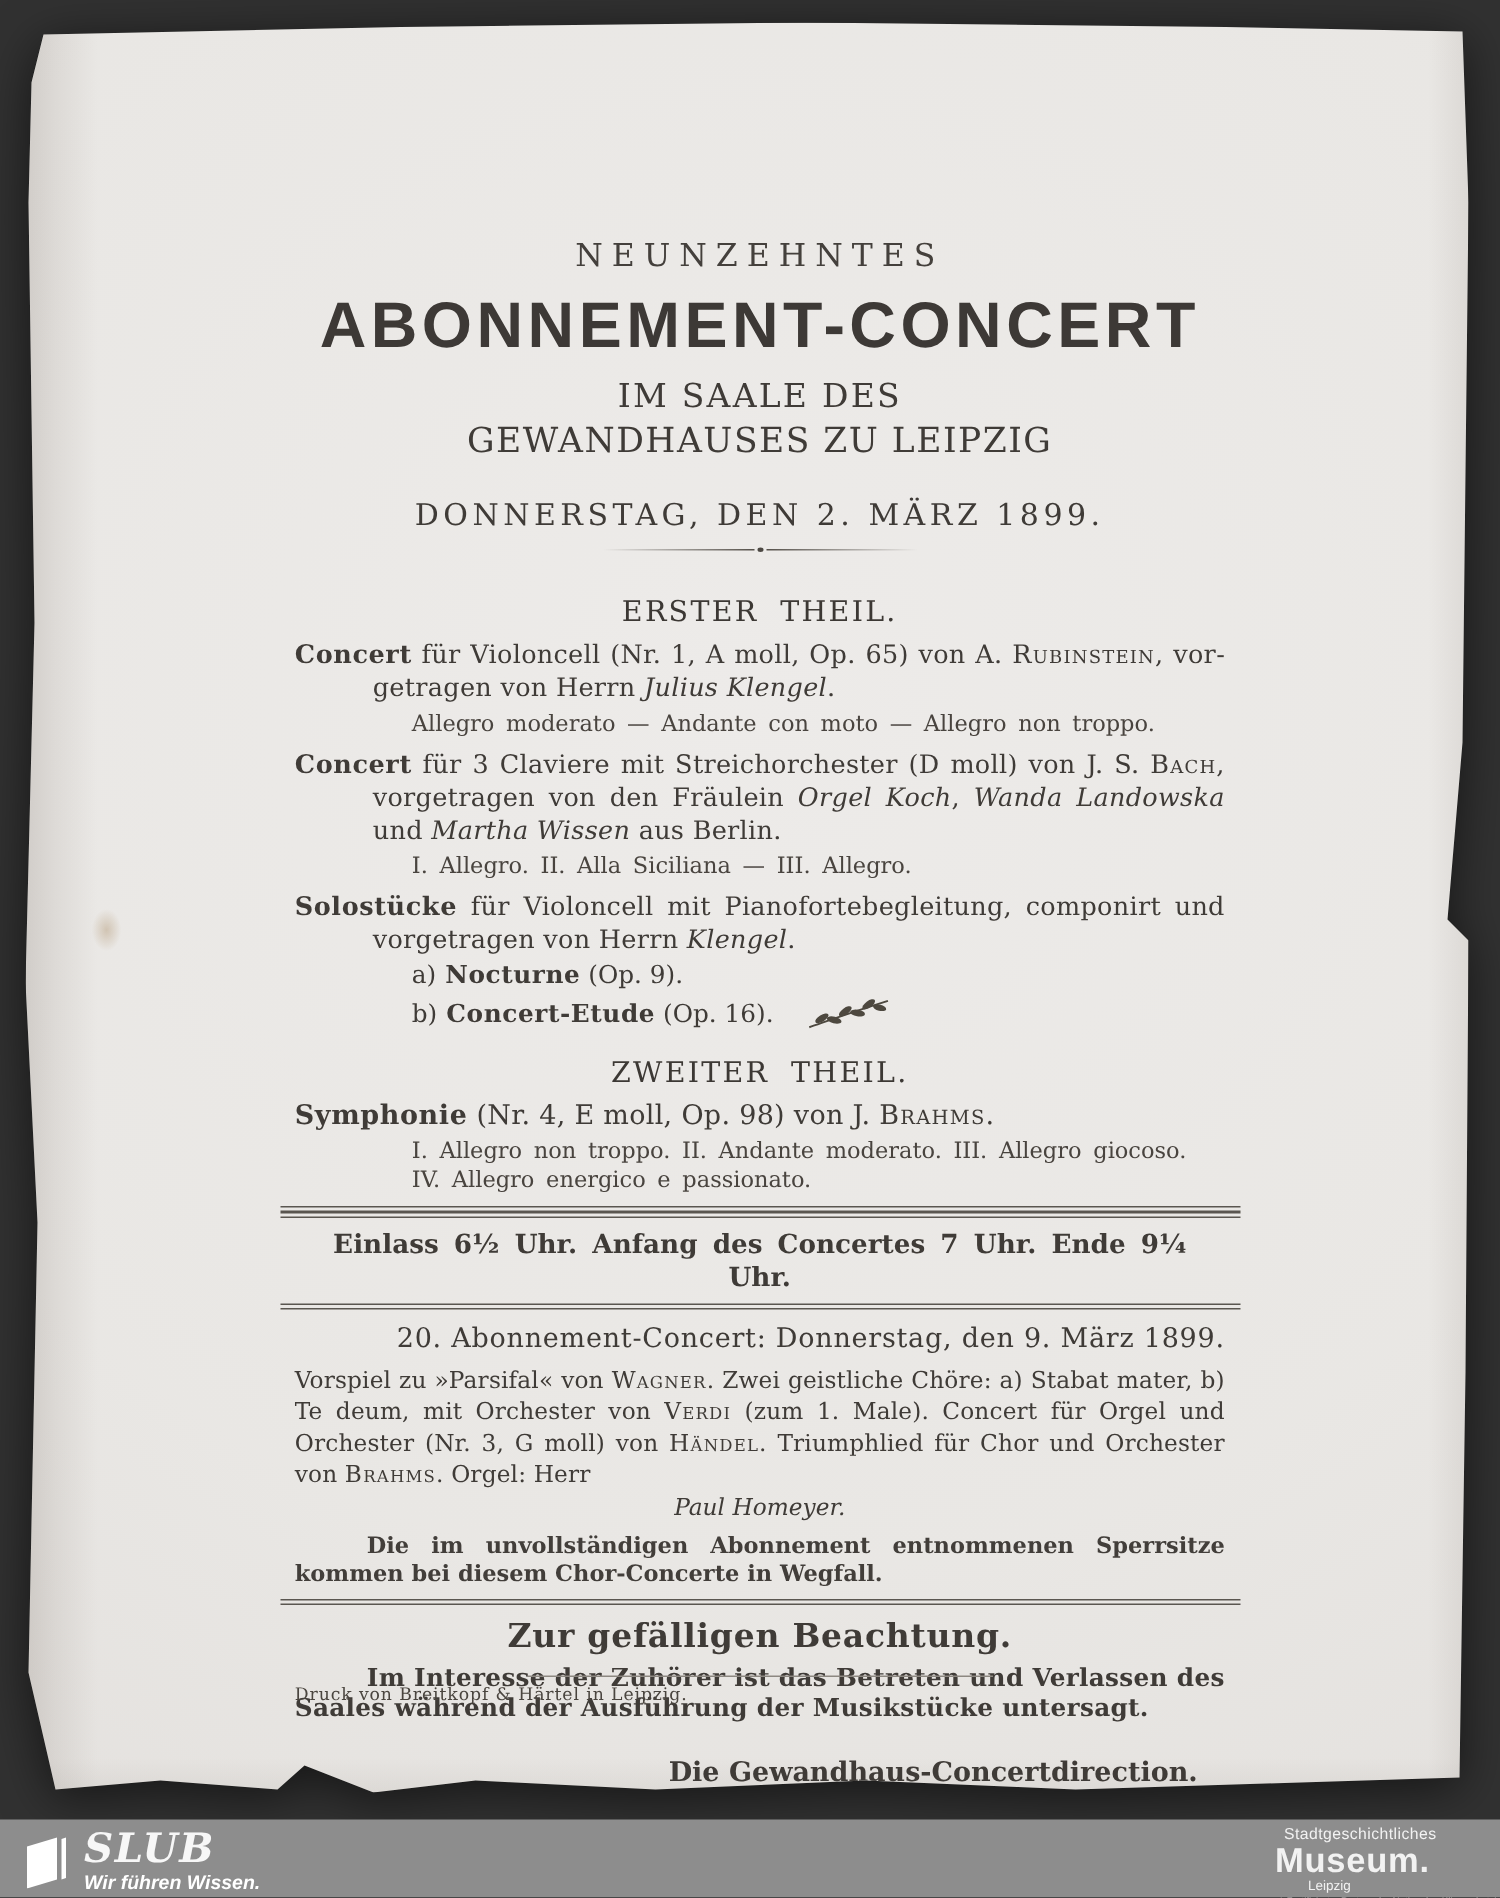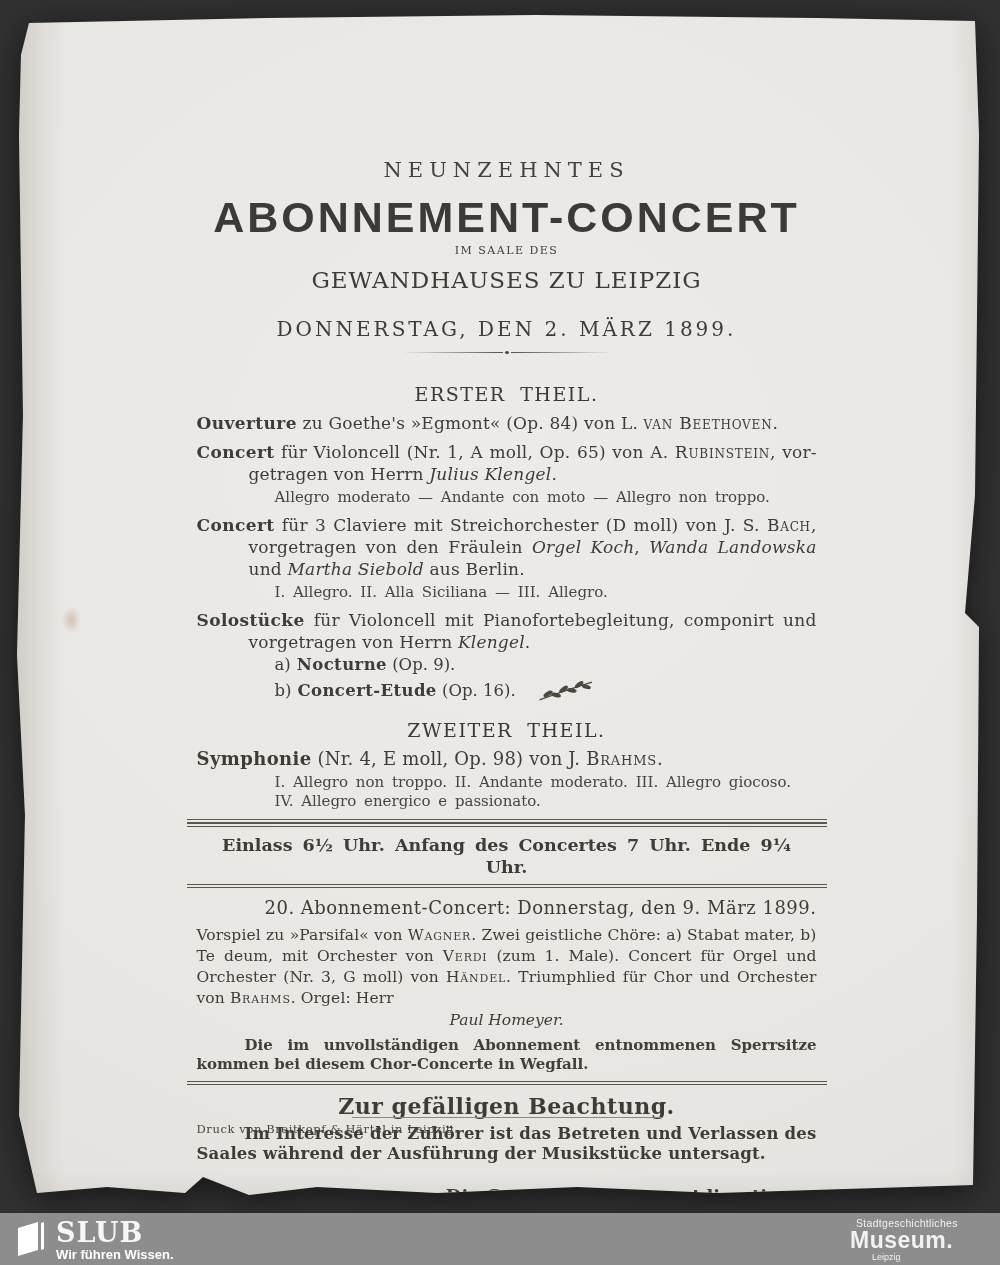--- a/index.html
+++ b/index.html
@@ -24,21 +24,21 @@
       186px 1162px, 168px 1178px, 90px 1172px, 20px 1178px,
       2px 1100px, 8px 800px, 0px 640px, 6px 400px, 2px 120px, 4px 40px);
   }
   .sheet-content { position:relative; width:620px; margin:0 auto; left:7px; height:100%;
                    padding-top:143px; hyphens:manual; }
 
   
   .series   { text-align:center; font-size:21px; line-height:24px; letter-spacing:6px; color:#44403c; }
   .title    { text-align:center; font-family:"Liberation Sans", sans-serif; font-weight:700;
               font-size:43px; line-height:48px; letter-spacing:3px; margin-top:11px; color:#3d3936; }
-  .venue1   { text-align:center; font-size:11px; line-height:20px; letter-spacing:1.5px; }
+  .venue1   { text-align:center; font-size:22px; line-height:20px; letter-spacing:1.5px; margin-top:14px; }
   .venue2   { text-align:center; font-size:23px; line-height:26px; letter-spacing:1px; margin-top:6px; }
   .dateline { text-align:center; font-size:20px; line-height:24px; letter-spacing:3px; margin-top:24px; }
 
   .rule-dot { width:210px; margin:9px auto 0; display:flex; align-items:center; height:5px; }
   .rule-dot .seg { flex:1; height:1px; }
   .rule-dot .seg.l { background:linear-gradient(90deg, rgba(80,76,70,0), #55504a); }
   .rule-dot .seg.r { background:linear-gradient(270deg, rgba(80,76,70,0), #55504a); }
   .rule-dot .dot { width:4px; height:3px; border-radius:50%; background:#4c4843; margin:0 2px; }
 
   
@@ -77,21 +77,21 @@
                font-weight:700; margin-top:22px; }
 
   .imprint { position:absolute; left:0; right:0; bottom:62px; }
   .imprint .thinrule { width:310px; height:1px; background:#8d8881; margin:0 auto 4px; }
   .imprint .imprint-text { font-size:11.5px; letter-spacing:.6px; color:#4a453f; }
 
   
   .footer-bar { position:absolute; left:0; bottom:0; width:1000px; height:52px; background:#8d8d8d;
                 display:flex; justify-content:space-between; align-items:flex-start;
                 font-family:"Liberation Sans", sans-serif; }
-  .slub { display:flex; align-items:flex-start; padding:7px 0 0 16px; cursor:pointer; }
+  .slub { display:flex; align-items:center; padding:7px 0 0 16px; cursor:pointer;font-style:italic; }
   .slub svg { display:block; margin-right:9px; }
   .slub-name { font-family:"DejaVu Serif", serif; font-weight:700; font-size:27px; line-height:26px;
                color:#f7f7f7; letter-spacing:1px; }
   .slub-tag  { font-weight:700; font-size:13px; line-height:15px; color:#fff; margin-top:1px; }
   .museum { padding:4px 10px 0 0; width:150px; color:#f2f2f2; cursor:pointer; }
   .m-org  { font-size:10.5px; line-height:12px; letter-spacing:.3px; padding-left:6px; }
   .m-name { font-weight:700; font-size:23px; line-height:23px; letter-spacing:.5px; }
   .m-city { font-size:9px; line-height:10px; padding-left:22px; }
   .m-cert { font-size:6.5px; line-height:8px; margin-top:2px; white-space:nowrap; color:#efefef; }
   .m-cert .check { margin-right:2px; font-size:7px; }
@@ -110,26 +110,25 @@
       <div class="dateline">DONNERSTAG, DEN 2. MÄRZ 1899.</div>
 
       <div class="rule-dot">
         <span class="seg l"></span>
         <span class="dot"></span>
         <span class="seg r"></span>
       </div>
 
       <div class="part-heading">ERSTER THEIL.</div>
 
-      <p class="item"><span class="lead">Ouverture</span><span> zu Goethe's »Egmont« (Op. 84) von L. </span><span class="sc">van Beethoven</span><span>.</span></p>
 
       <p class="item"><span class="lead">Concert</span><span> für Violoncell (Nr. 1, A moll, Op. 65) von A. </span><span class="sc">Rubinstein</span><span>, vor­getragen von Herrn </span><span class="it">Julius Klengel</span><span>.</span></p>
       <p class="tempo">Allegro moderato — Andante con moto — Allegro non troppo.</p>
 
-      <p class="item"><span class="lead">Concert</span><span> für 3 Claviere mit Streichorchester (D moll) von J. S. </span><span class="sc">Bach</span><span>, vor­getragen von den Fräulein </span><span class="it">Orgel Koch</span><span>, </span><span class="it">Wanda Landowska</span><span> und </span><span class="it">Martha Siebold</span><span> aus Berlin.</span></p>
+      <p class="item"><span class="lead">Concert</span><span> für 3 Claviere mit Streichorchester (D moll) von J. S. </span><span class="sc">Bach</span><span>, vor­getragen von den Fräulein </span><span class="it">Orgel Koch</span><span>, </span><span class="it">Wanda Landowska</span><span> und </span><span class="it">Martha Wissen</span><span> aus Berlin.</span></p>
       <p class="tempo">I. Allegro. II. Alla Siciliana — III. Allegro.</p>
 
       <p class="item"><span class="lead">Solostücke</span><span> für Violoncell mit Pianofortebegleitung, componirt und vor­getragen von Herrn </span><span class="it">Klengel</span><span>.</span></p>
       <p class="subitem"><span class="sublabel">a)</span><span class="lead">Nocturne</span><span> (Op. 9).</span></p>
       <p class="subitem"><span class="sublabel">b)</span><span class="lead">Concert-Etude</span><span> (Op. 16).</span><span class="sprig-holder"><svg width="56" height="20" viewBox="0 0 56 20">
               <path d="M1 16 C14 13 30 9 55 4" stroke="#4d483f" stroke-width="1.3" fill="none"></path>
               <ellipse cx="10" cy="11" rx="5" ry="2.2" transform="rotate(-25 10 11)" fill="#4d483f"></ellipse>
               <ellipse cx="18" cy="13" rx="5" ry="2.2" transform="rotate(20 18 13)" fill="#4d483f"></ellipse>
               <ellipse cx="26" cy="8" rx="5" ry="2.2" transform="rotate(-30 26 8)" fill="#4d483f"></ellipse>
               <ellipse cx="34" cy="10" rx="5" ry="2.2" transform="rotate(15 34 10)" fill="#4d483f"></ellipse>

